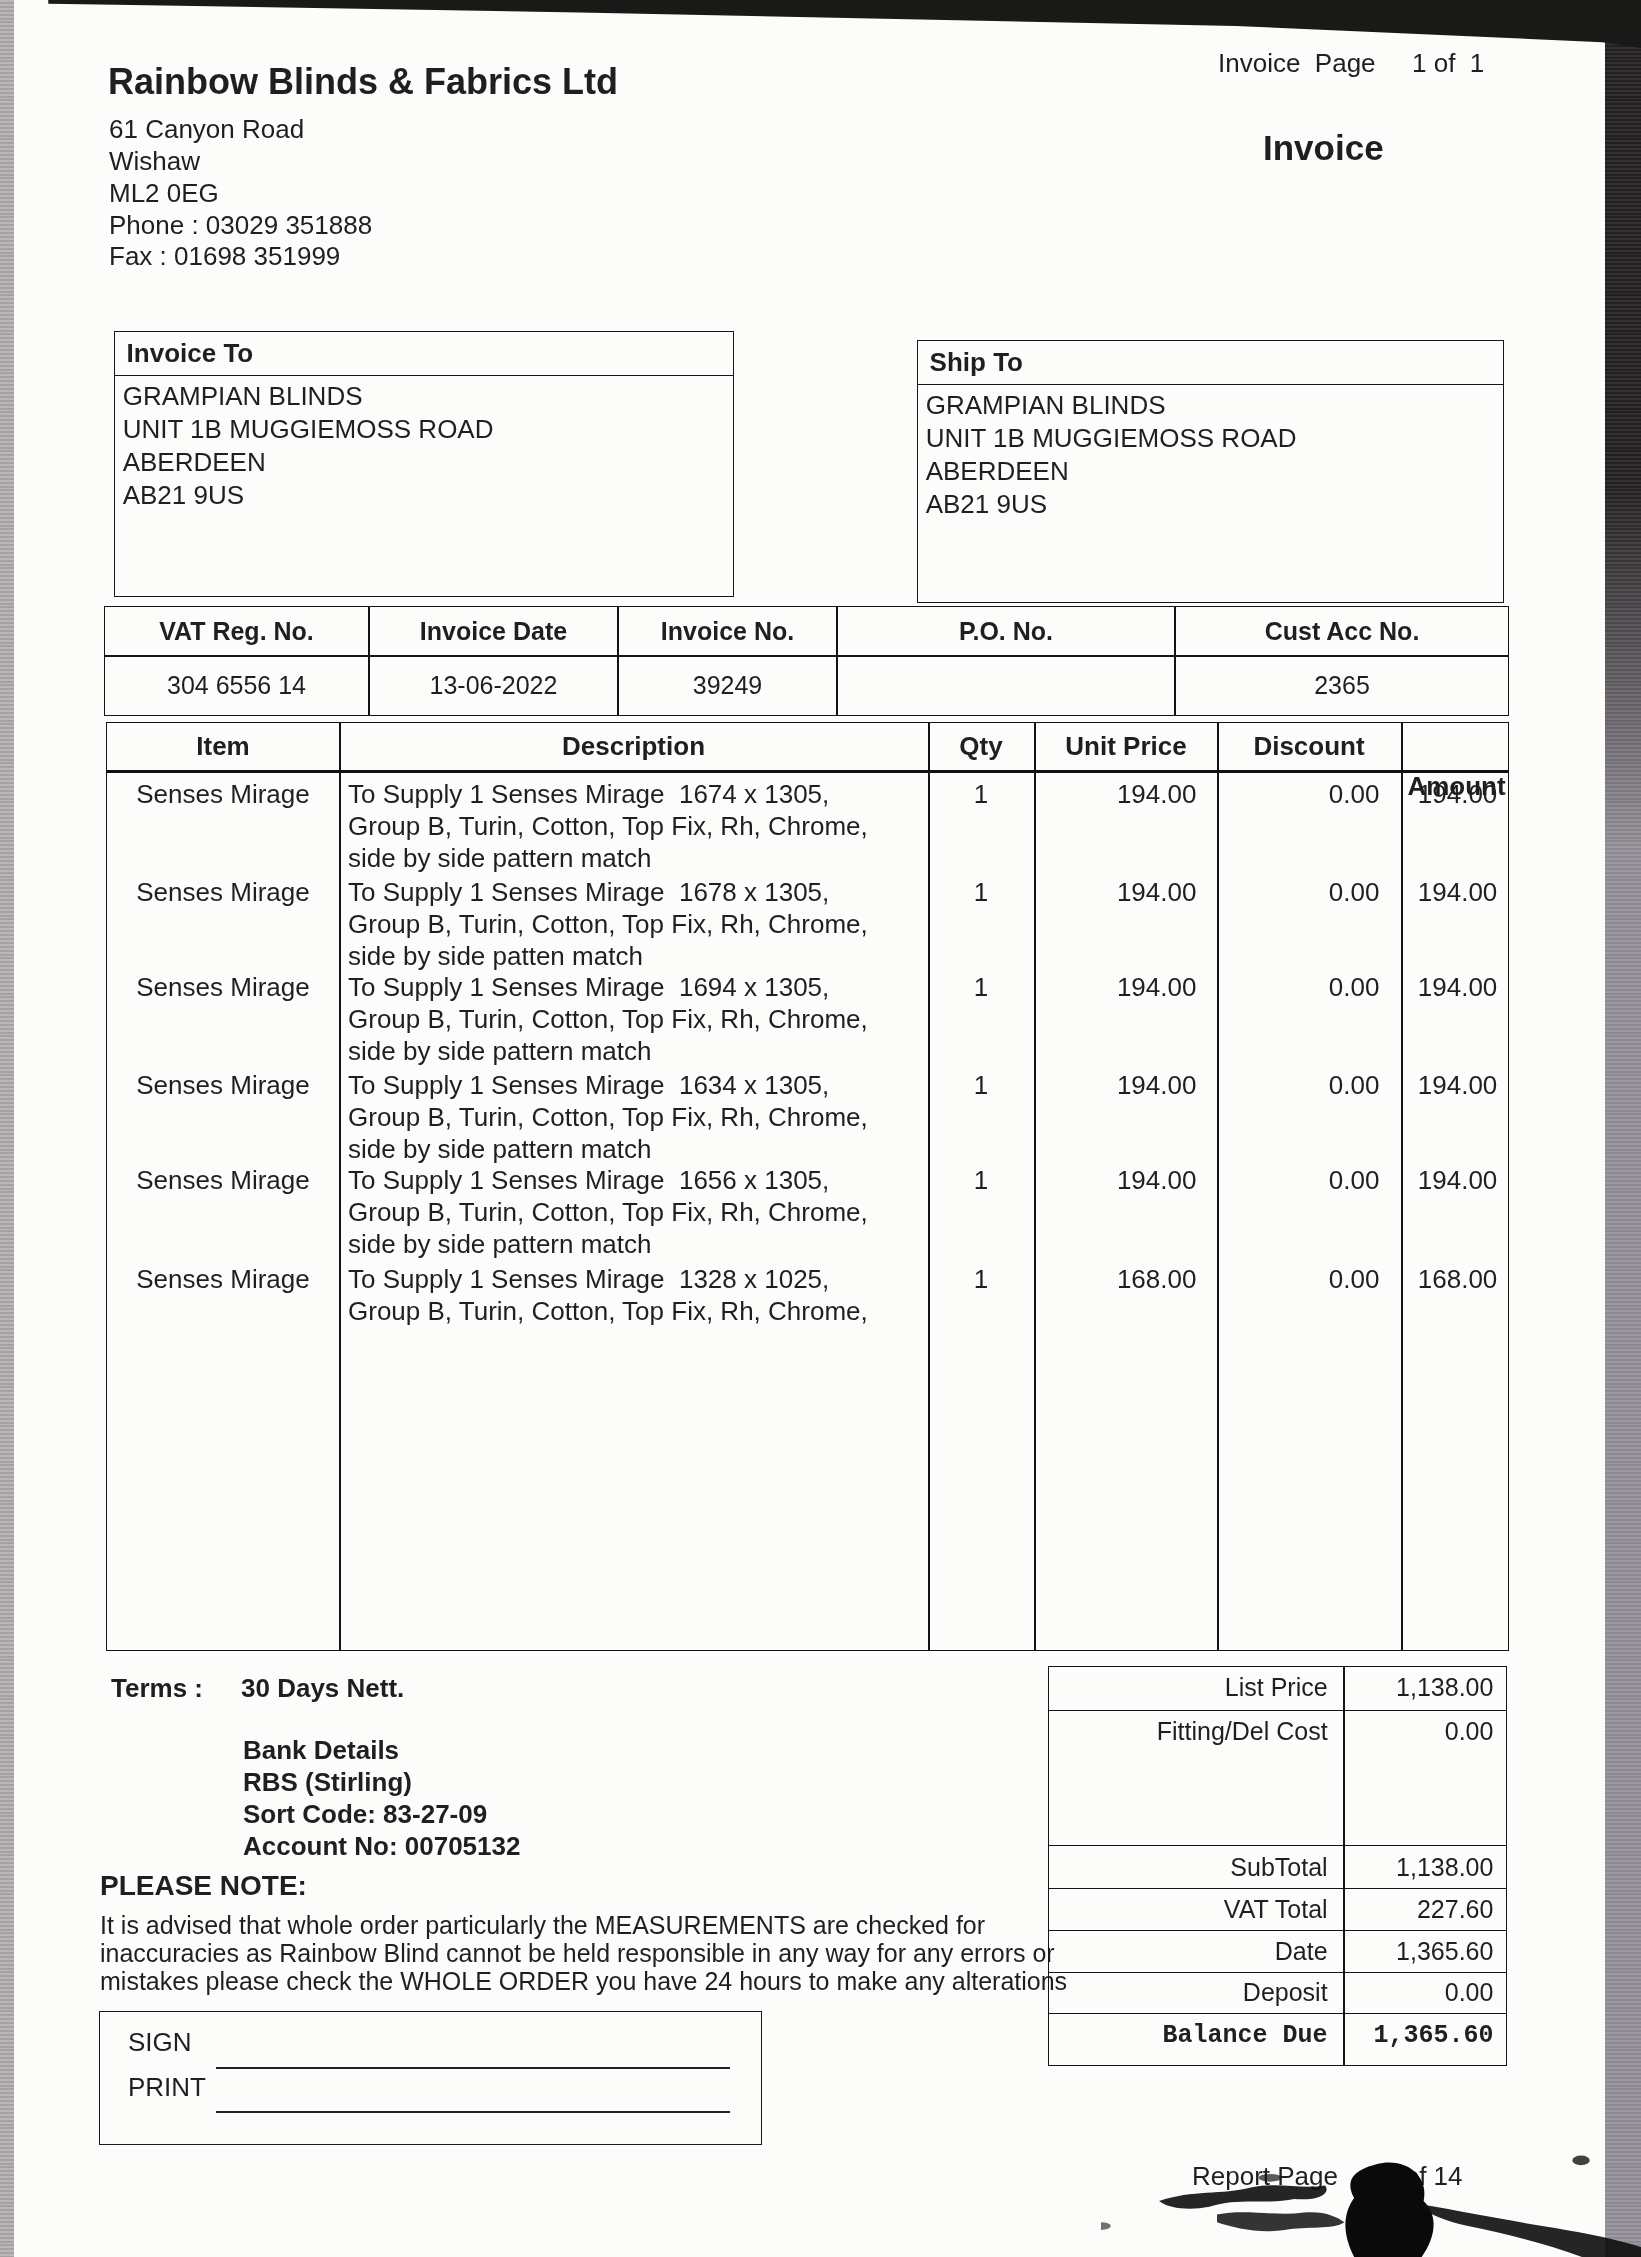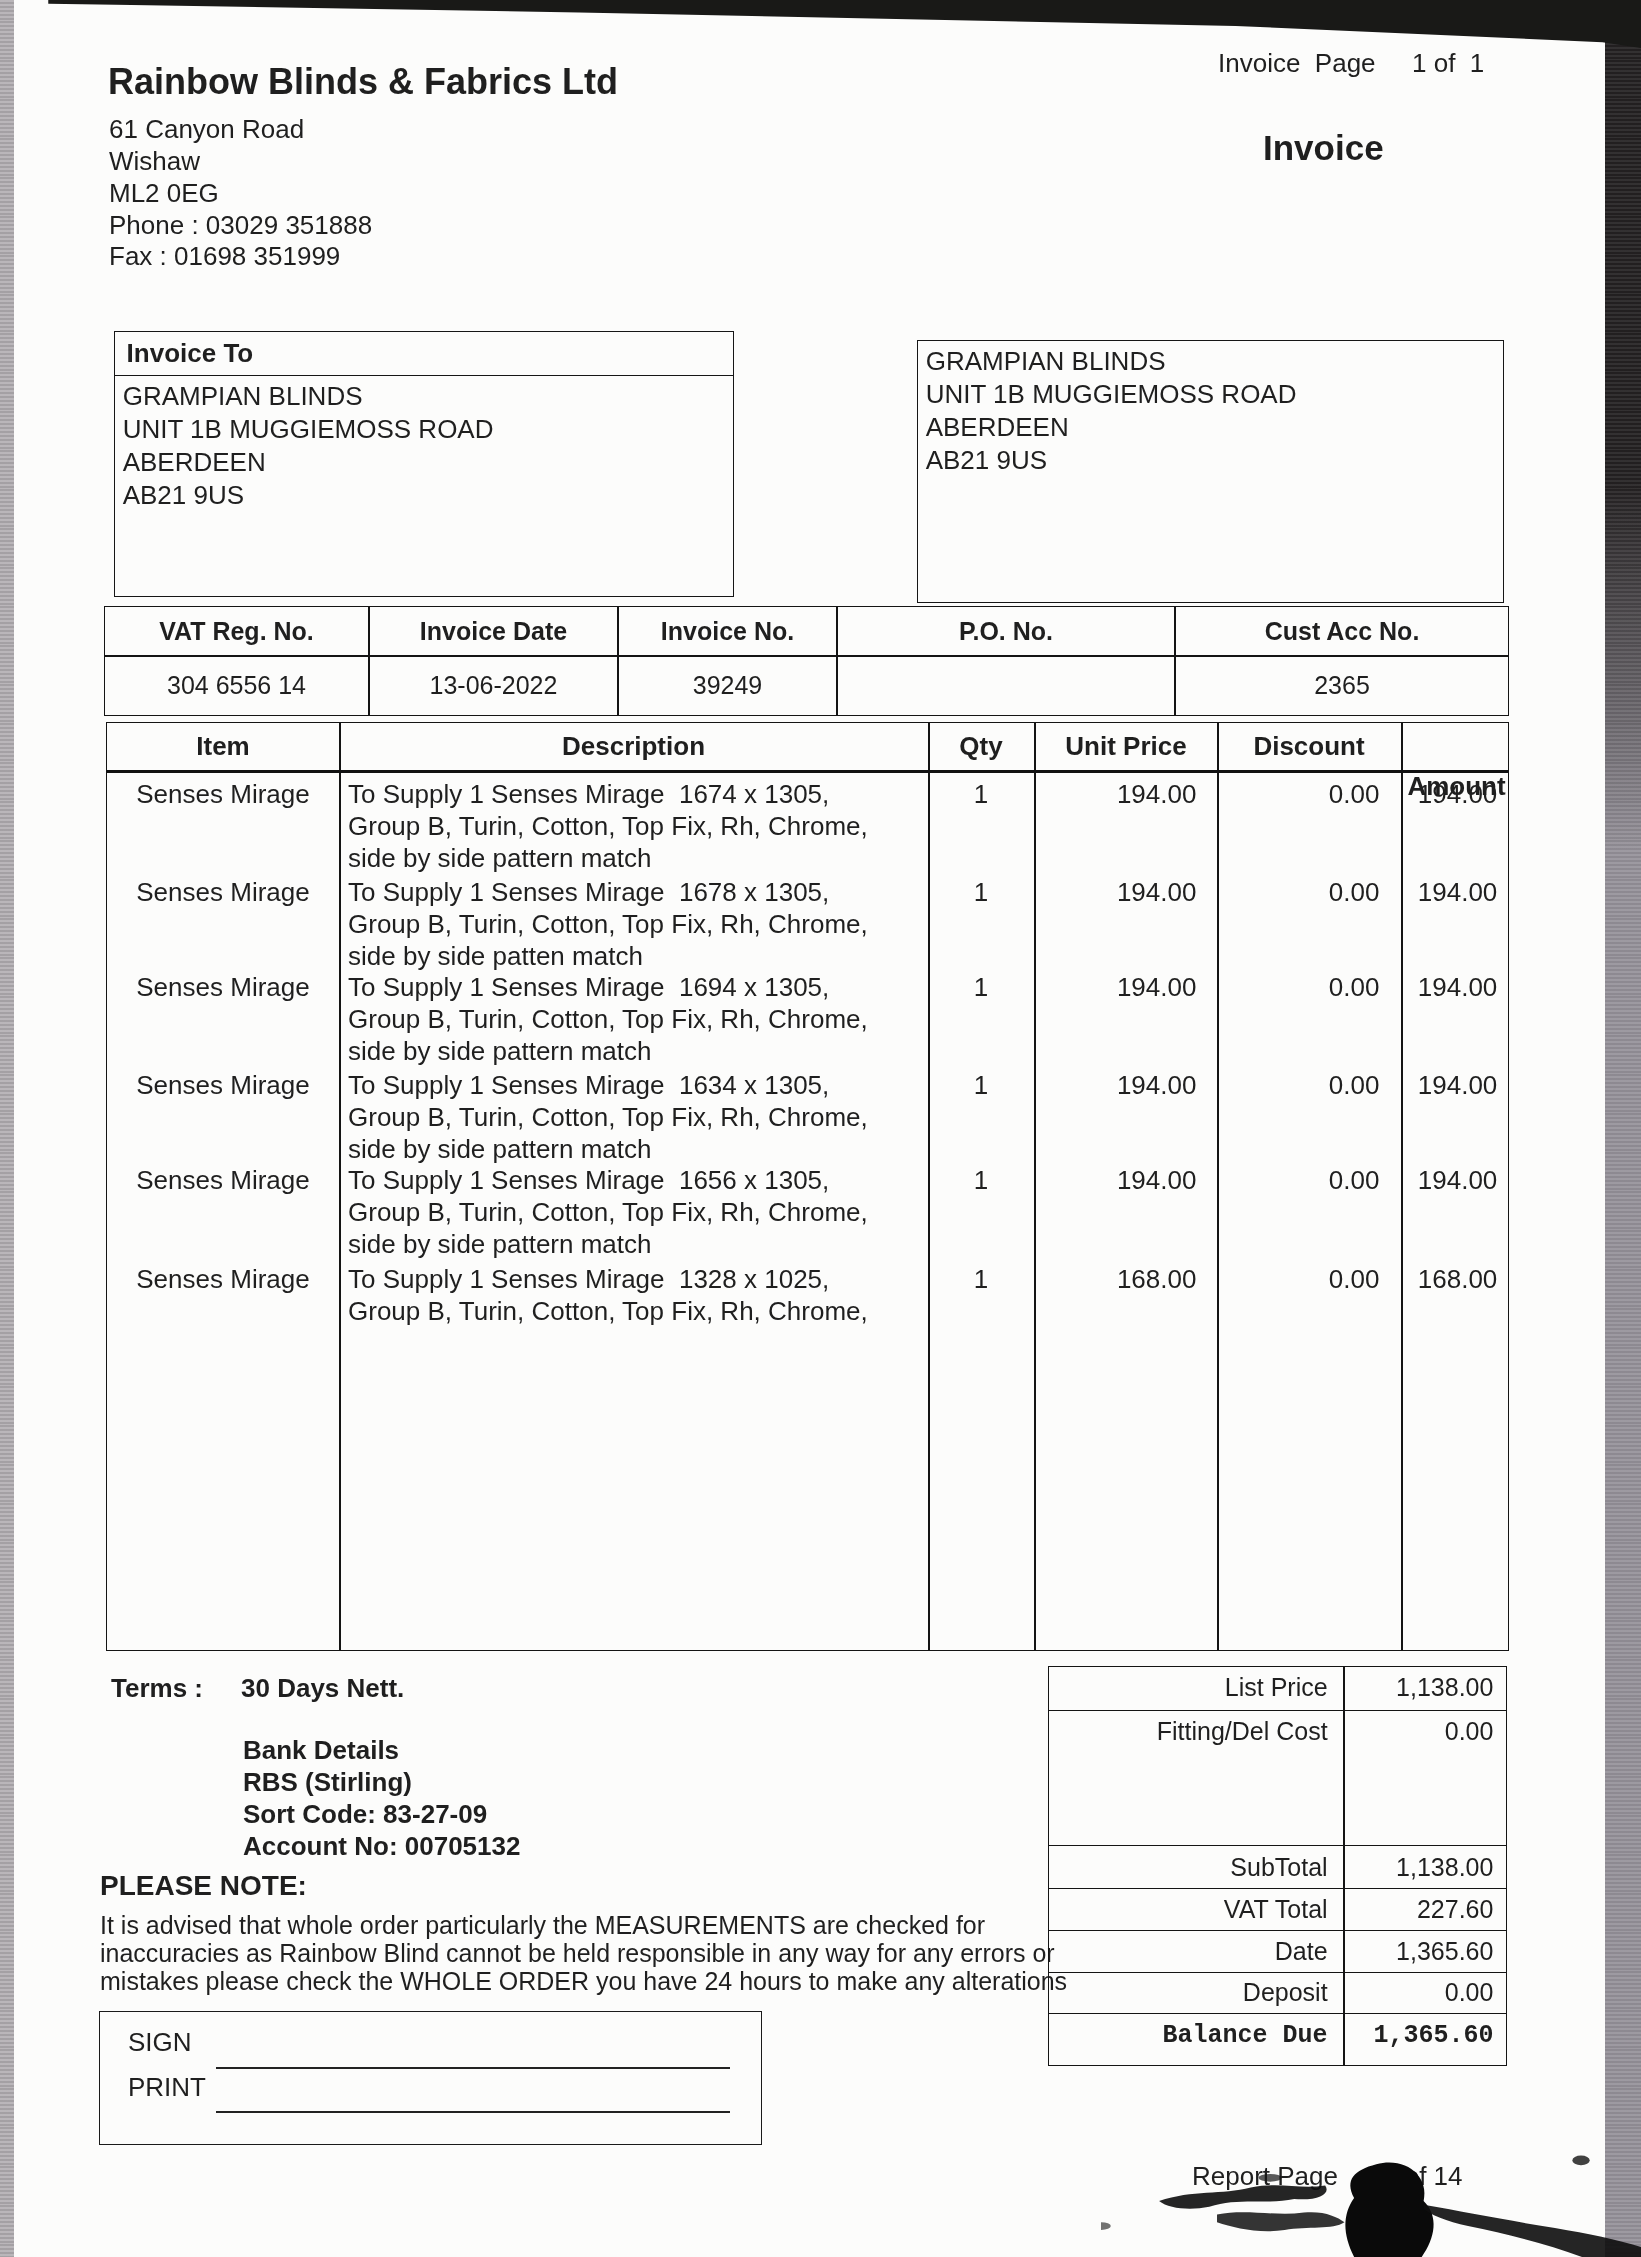--- a/index.html
+++ b/index.html
@@ -92,20 +92,21 @@
     <div class="box-head fs27 bold">Invoice To</div>
     <div class="box-body">
       <div>GRAMPIAN BLINDS</div>
       <div>UNIT 1B MUGGIEMOSS ROAD</div>
       <div>ABERDEEN</div>
       <div>AB21 9US</div>
     </div>
   </div>
 
   <div class="abs addr-box" style="left:917px;top:340px;width:587px;height:263px;">
+    <div class="box-head fs27 bold">Ship To</div>
     <div class="box-body">
       <div>GRAMPIAN BLINDS</div>
       <div>UNIT 1B MUGGIEMOSS ROAD</div>
       <div>ABERDEEN</div>
       <div>AB21 9US</div>
     </div>
   </div>
 
   <div class="abs meta">
     <div class="vline" style="left:263px;"></div>

